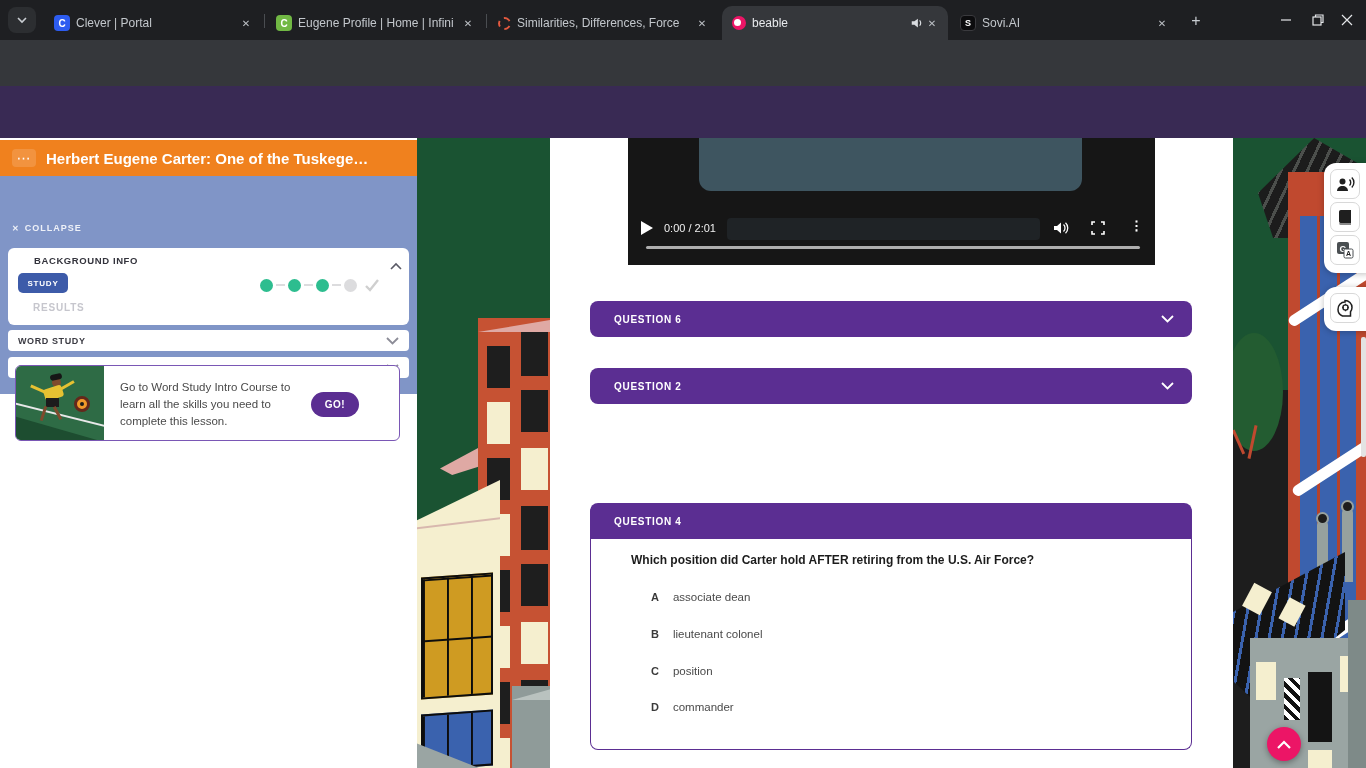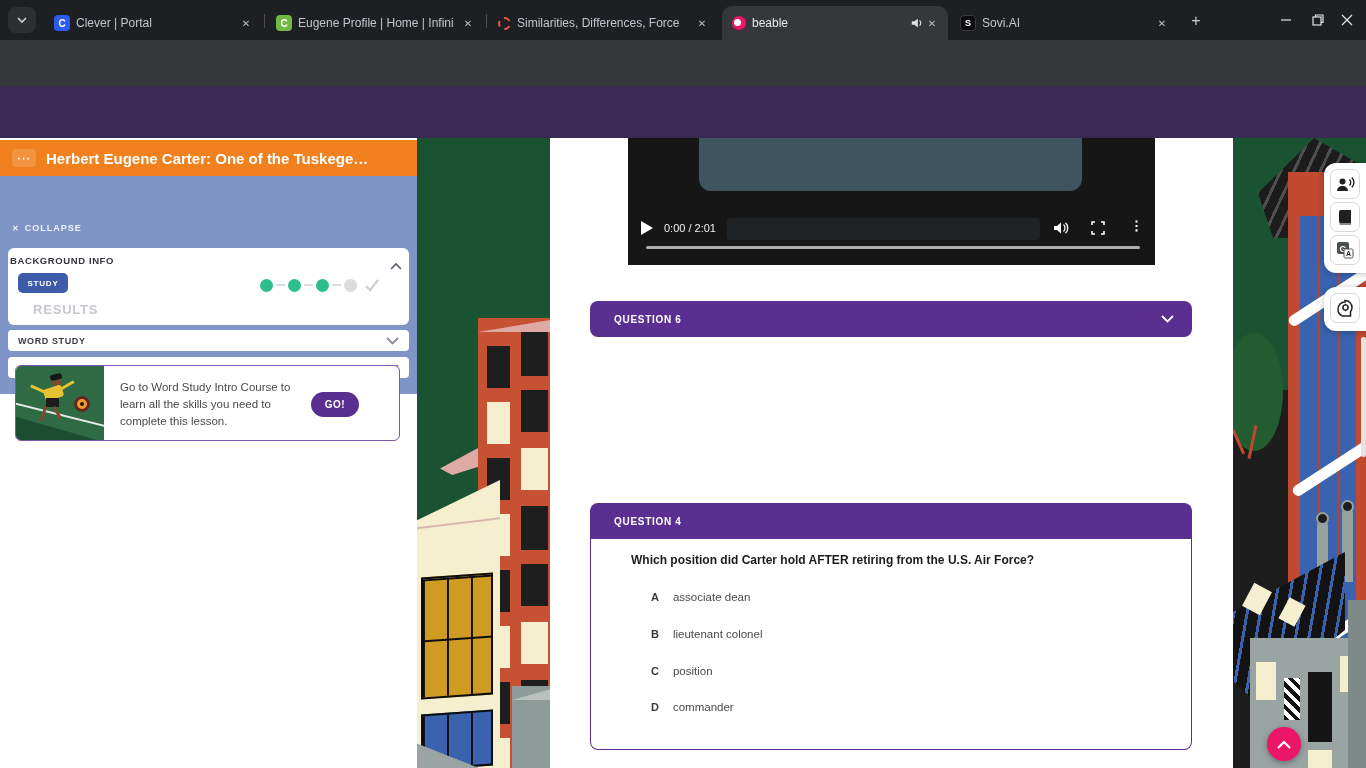--- a/index.html
+++ b/index.html
@@ -368,28 +368,28 @@
     <div class="abs lesson-bar">
       <span class="menu">⋯</span>
       <span class="title">Herbert Eugene Carter: One of the Tuskege…</span>
     </div>
     <div class="abs bluepanel">
       <div class="abs collapse">
         <span style="font-size:8px;">✕</span>
         <span>COLLAPSE</span>
       </div>
       <div class="abs card bginfo">
-        <div class="abs hd" style="left:2px;top:7px;text-align:right;">BACKGROUND INFO</div>
+        <div class="abs hd" style="left:26px;top:7px;text-align:right;">BACKGROUND INFO</div>
         <div class="abs" style="left:382px;top:8px;">
           <svg width="12" height="8" viewBox="0 0 12 8">
               <path d="M1 7l5-5 5 5" stroke="#5a5a66" stroke-width="1.6" fill="none"></path>
             </svg>
         </div>
         <div class="abs videobtn" style="left:10px;top:25px;">STUDY</div>
-        <div class="abs" style="left:25px;top:54px;font-size:13px;font-weight:bold;letter-spacing:.8px;color:#c6c6cd;">RESULTS</div>
+        <div class="abs" style="left:25px;top:54px;font-size:10px;font-weight:bold;letter-spacing:.8px;color:#c6c6cd;">RESULTS</div>
         <div class="abs" style="left:252px;top:30px;display:flex;align-items:center;gap:3px;">
           <span class="dot g"></span>
             <span class="dash"></span>
           <span class="dot g"></span>
             <span class="dash"></span>
           <span class="dot g"></span>
             <span class="dash"></span>
           <span class="dot gray"></span>
           <svg width="16" height="14" viewBox="0 0 16 14" style="margin-left:4px;">
               <path d="M2 8l4 4 8-10" stroke="#cfcfcf" stroke-width="2.4" fill="none"></path>
@@ -454,20 +454,26 @@
       <div class="abs" style="left:502px;top:80px;color:#fff;font-size:13px;font-weight:bold;">⋮</div>
       <div class="abs vprogress"></div>
     </div>
 
     <div class="abs q-head" style="top:163px;">
       <span class="lbl">QUESTION 6</span>
       <svg width="13" height="8" viewBox="0 0 13 8">
           <path d="M1 1l5.5 5.5L12 1" stroke="#fff" stroke-width="1.8" fill="none"></path>
         </svg>
     </div>
+    <div class="abs q-head" style="top:230px;">
+      <span class="lbl">QUESTION 2</span>
+      <svg width="13" height="8" viewBox="0 0 13 8">
+          <path d="M1 1l5.5 5.5L12 1" stroke="#fff" stroke-width="1.8" fill="none"></path>
+        </svg>
+    </div>
 
     <div class="abs q-head" style="top:365px;border-radius:8px 8px 0 0;">
       <span class="lbl">QUESTION 4</span>
     </div>
     <div class="abs q-body">
       <div class="abs q-prompt" style="left:40px;top:14px;">Which position did Carter hold AFTER retiring from the U.S. Air Force?</div>
       <div class="abs" style="left:60px;top:52px;display:flex;gap:14px;">
         <span class="opt-letter">A</span>
         <span class="opt-text">associate dean</span>
       </div>

